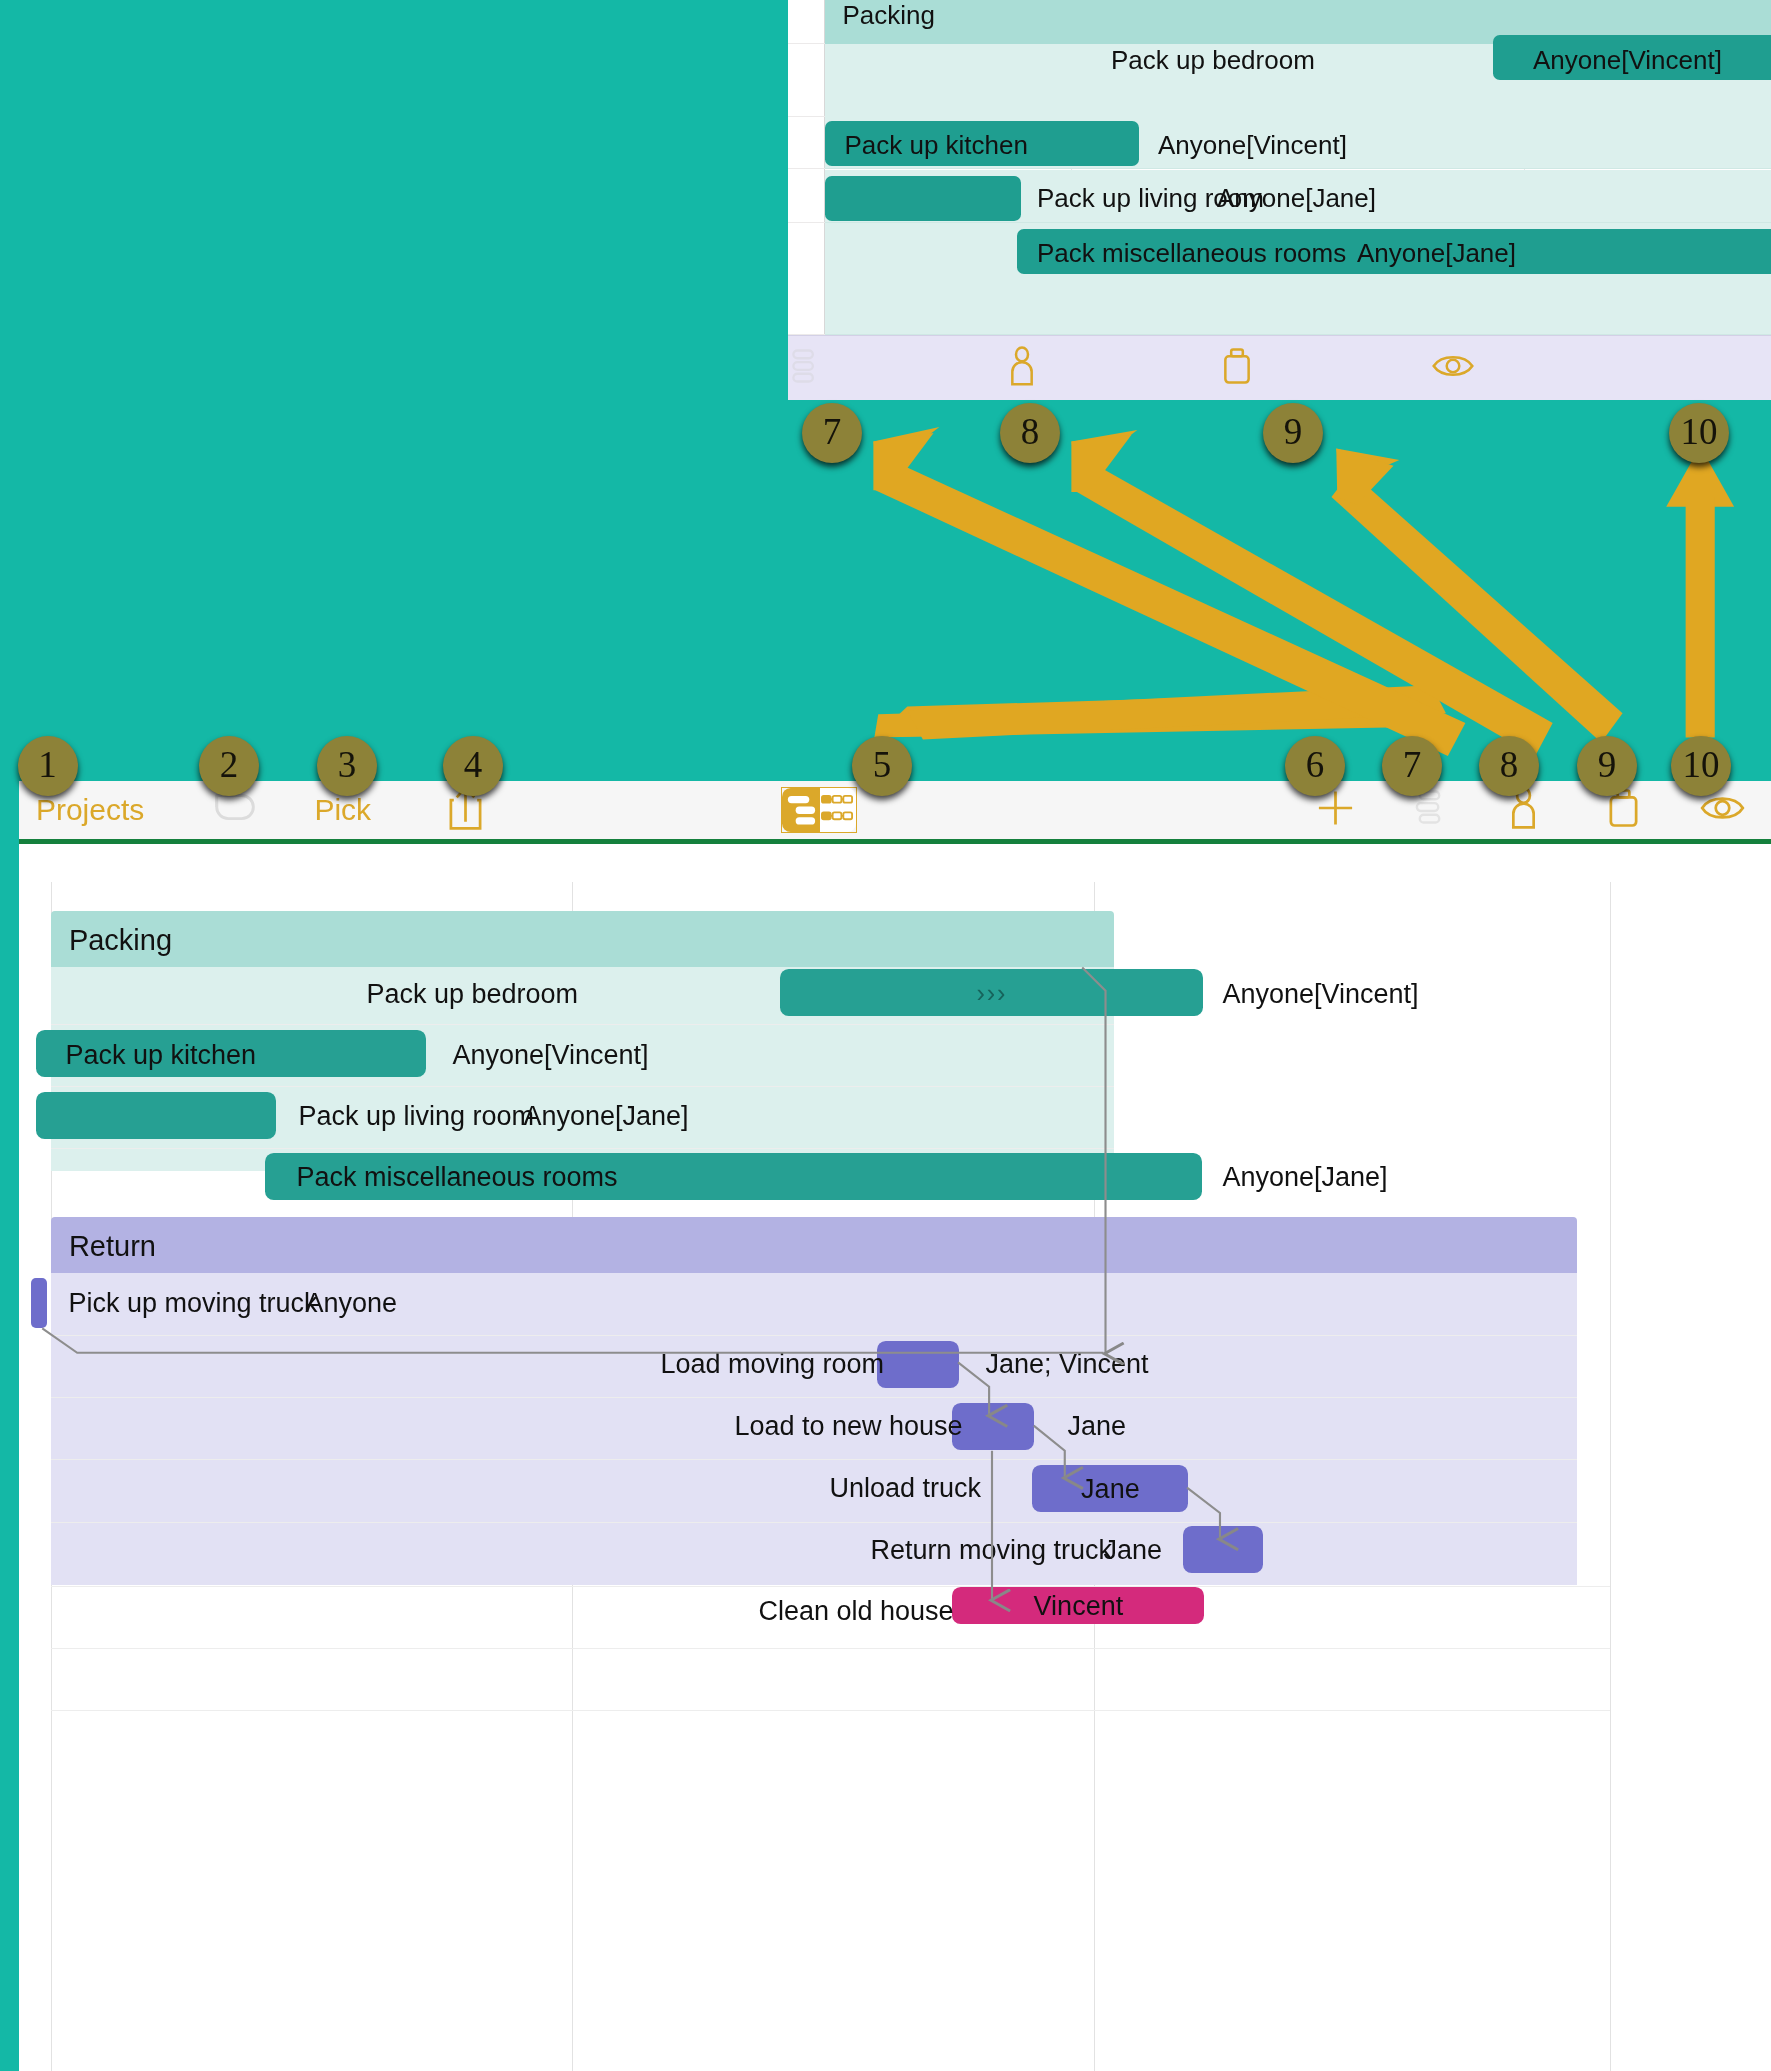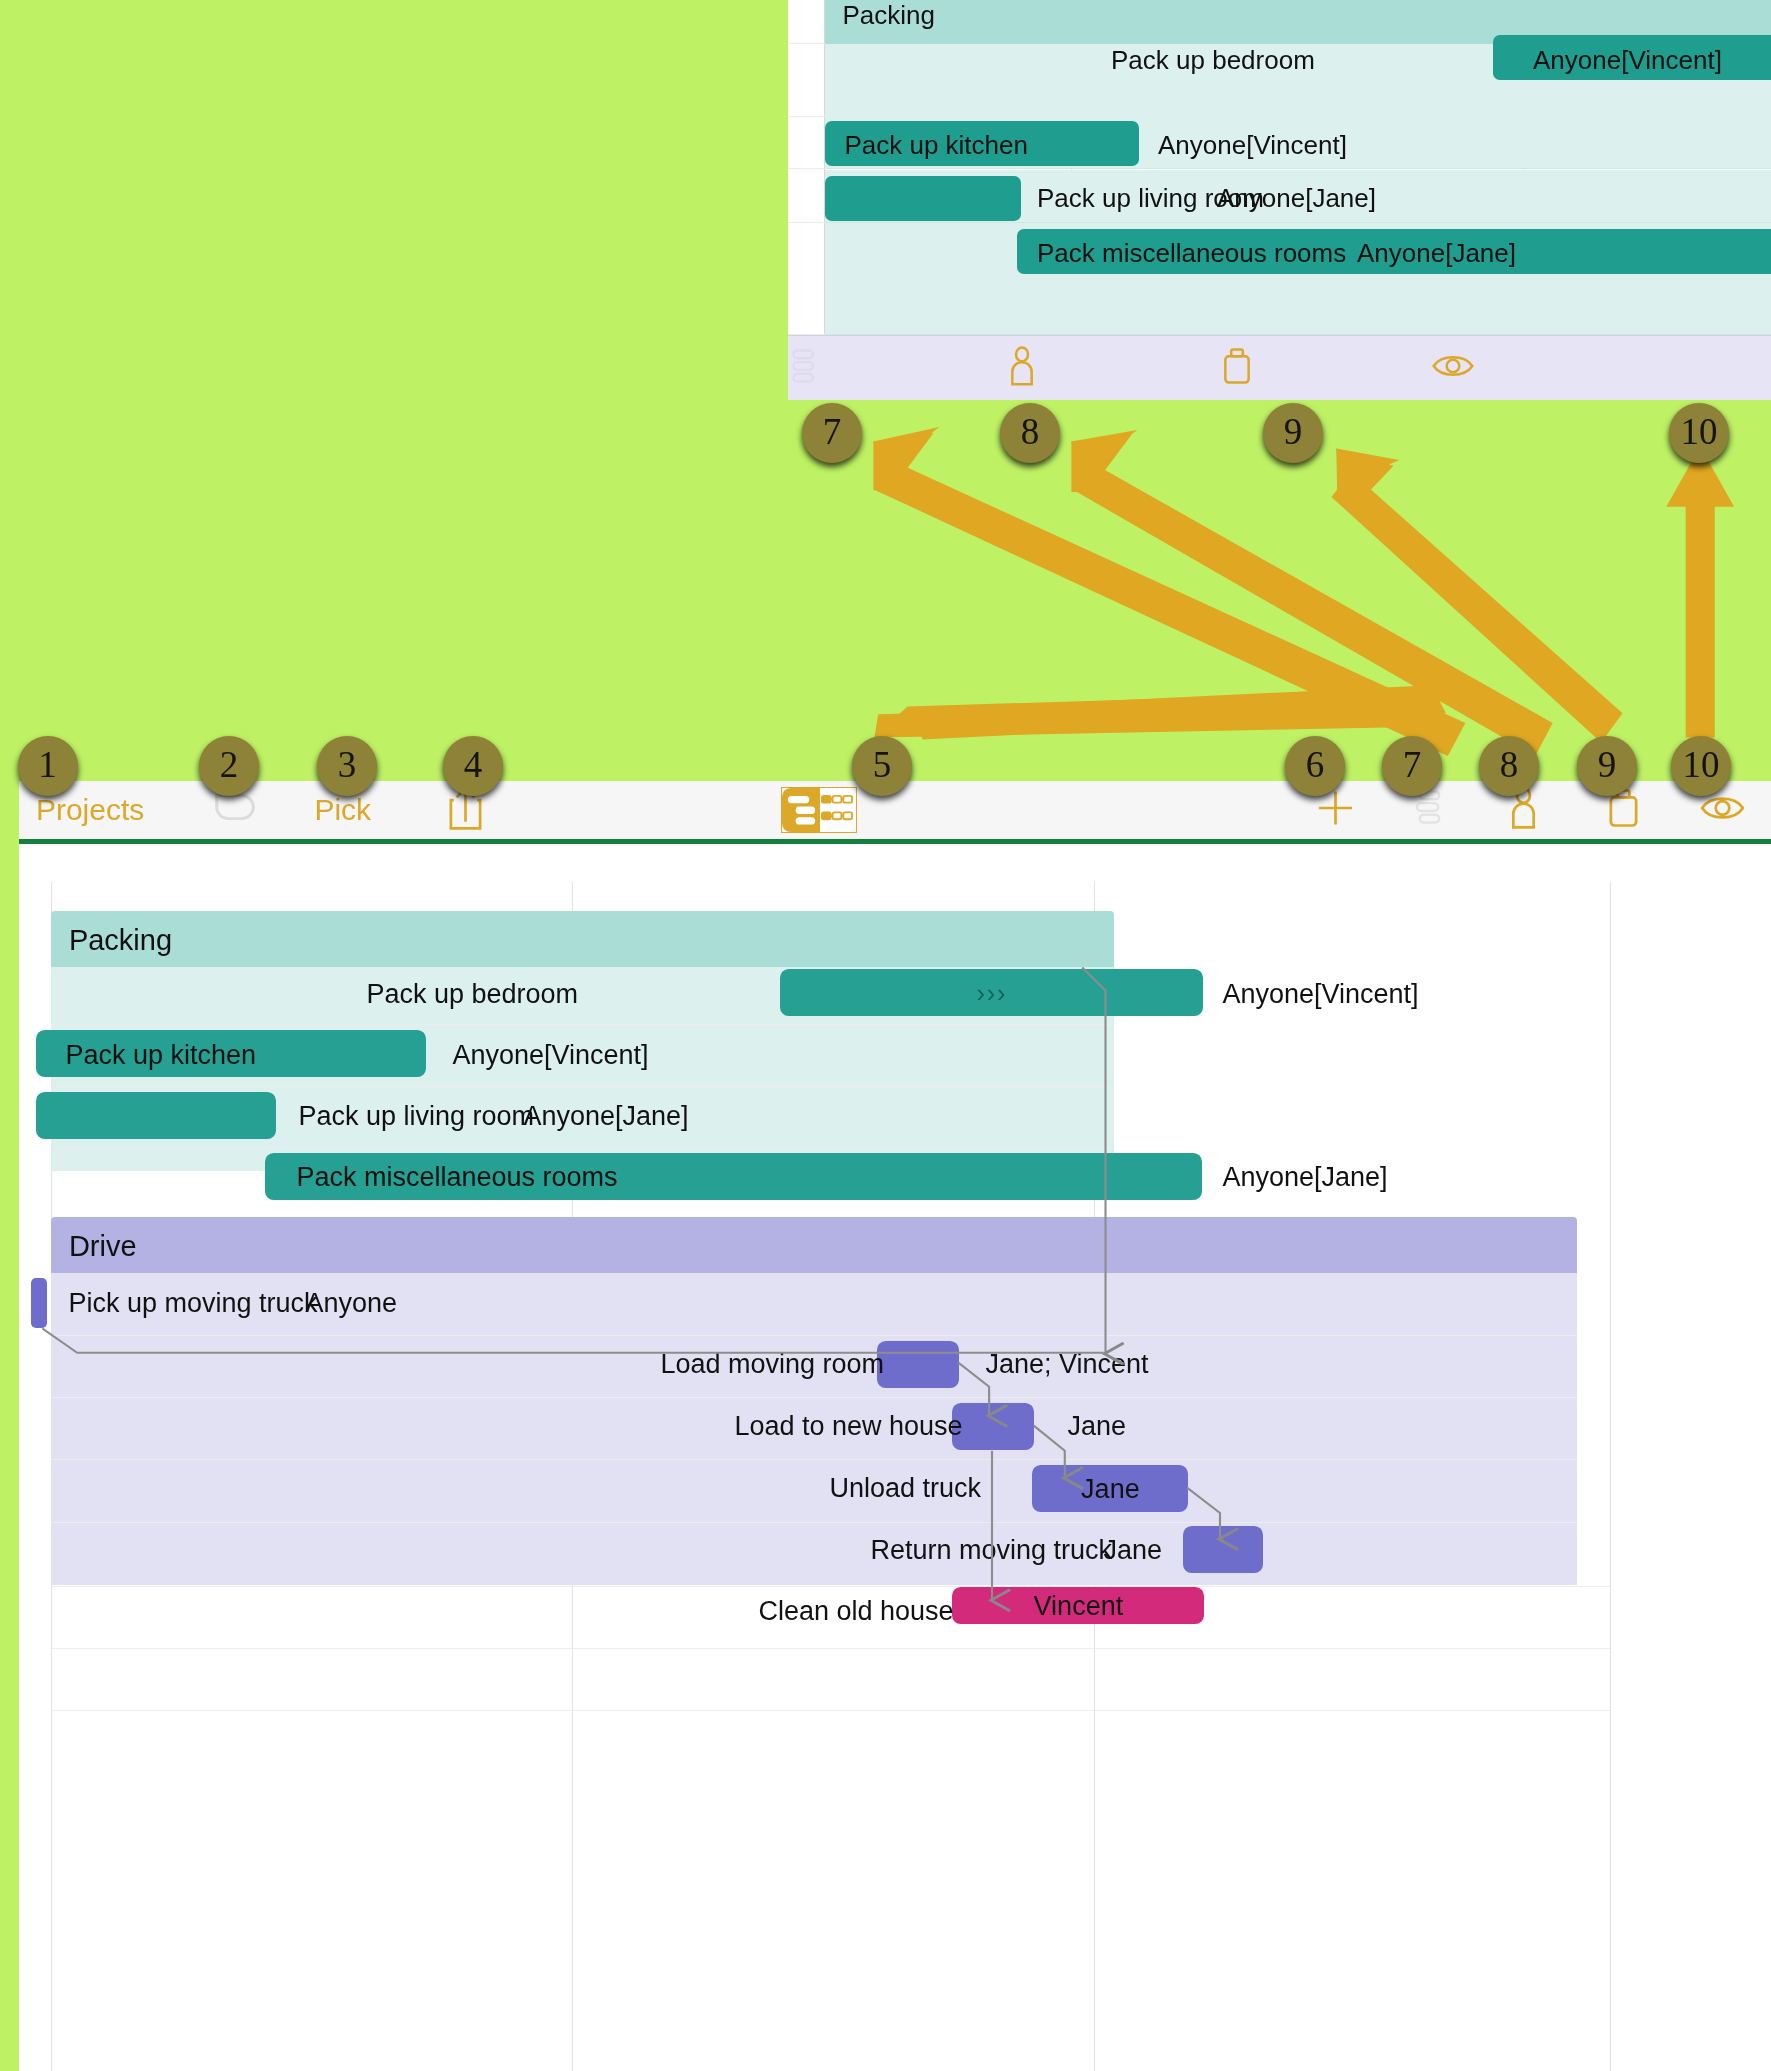--- a/index.html
+++ b/index.html
@@ -2,21 +2,21 @@
 <html><head>
 <meta charset="utf-8">
 <style>
   * { box-sizing: border-box; margin: 0; padding: 0; }
   html, body {
     width: 1772px; height: 2072px;
     background: #000;
     font-family: "Liberation Sans", sans-serif;
     overflow: hidden;
   }
-  #stage { position: relative; width: 1772px; height: 2072px; background: #bef264; }
+  #stage { position: relative; width: 1772px; height: 2072px; background: #14b8a6; }
 
   
   #inset {
     position: absolute; left: 788px; top: 0; width: 984px; height: 400px;
     background: #fff; overflow: hidden;
   }
   #inset .gutter {
     position: absolute; left: 0; top: 0; width: 37px; height: 335px;
     background: #fff; border-right: 1px solid #d8d8d8;
   }
@@ -326,21 +326,21 @@
 
       <div class="bar teal" style="left:16.5px;top:210px;width:240px;height:47px"></div>
       <div class="tlabel" style="left:279px;top:219px">Pack up living room</div>
       <div class="alabel" style="left:504px;top:219px">Anyone[Jane]</div>
 
       <div class="bar teal" style="left:246px;top:271px;width:937px;height:47px"></div>
       <div class="tlabel" style="left:277px;top:280px">Pack miscellaneous rooms</div>
       <div class="alabel" style="left:1203px;top:280px">Anyone[Jane]</div>
 
       <div class="band purp-hdr" style="top:335px;height:56px;width:1526px">
-        <span style="position:absolute;left:17.5px;top:12.6px;font-size:29px;color:#111">Drive</span>
+        <span style="position:absolute;left:17.5px;top:12.6px;font-size:29px;color:#111">Return</span>
       </div>
       <div class="band purp-body" style="top:391px;height:312px;width:1526px"></div>
       <div class="rowsep" style="left:32px;width:1526px;top:453px"></div>
       <div class="rowsep" style="left:32px;width:1526px;top:515px"></div>
       <div class="rowsep" style="left:32px;width:1526px;top:577px"></div>
       <div class="rowsep" style="left:32px;width:1526px;top:640px"></div>
 
       <div class="bar purp" style="left:11.6px;top:396px;width:16.5px;height:50px;border-radius:4.9px"></div>
       <div class="tlabel" style="left:49px;top:406px">Pick up moving truck</div>
       <div class="alabel" style="left:286px;top:406px">Anyone</div>

